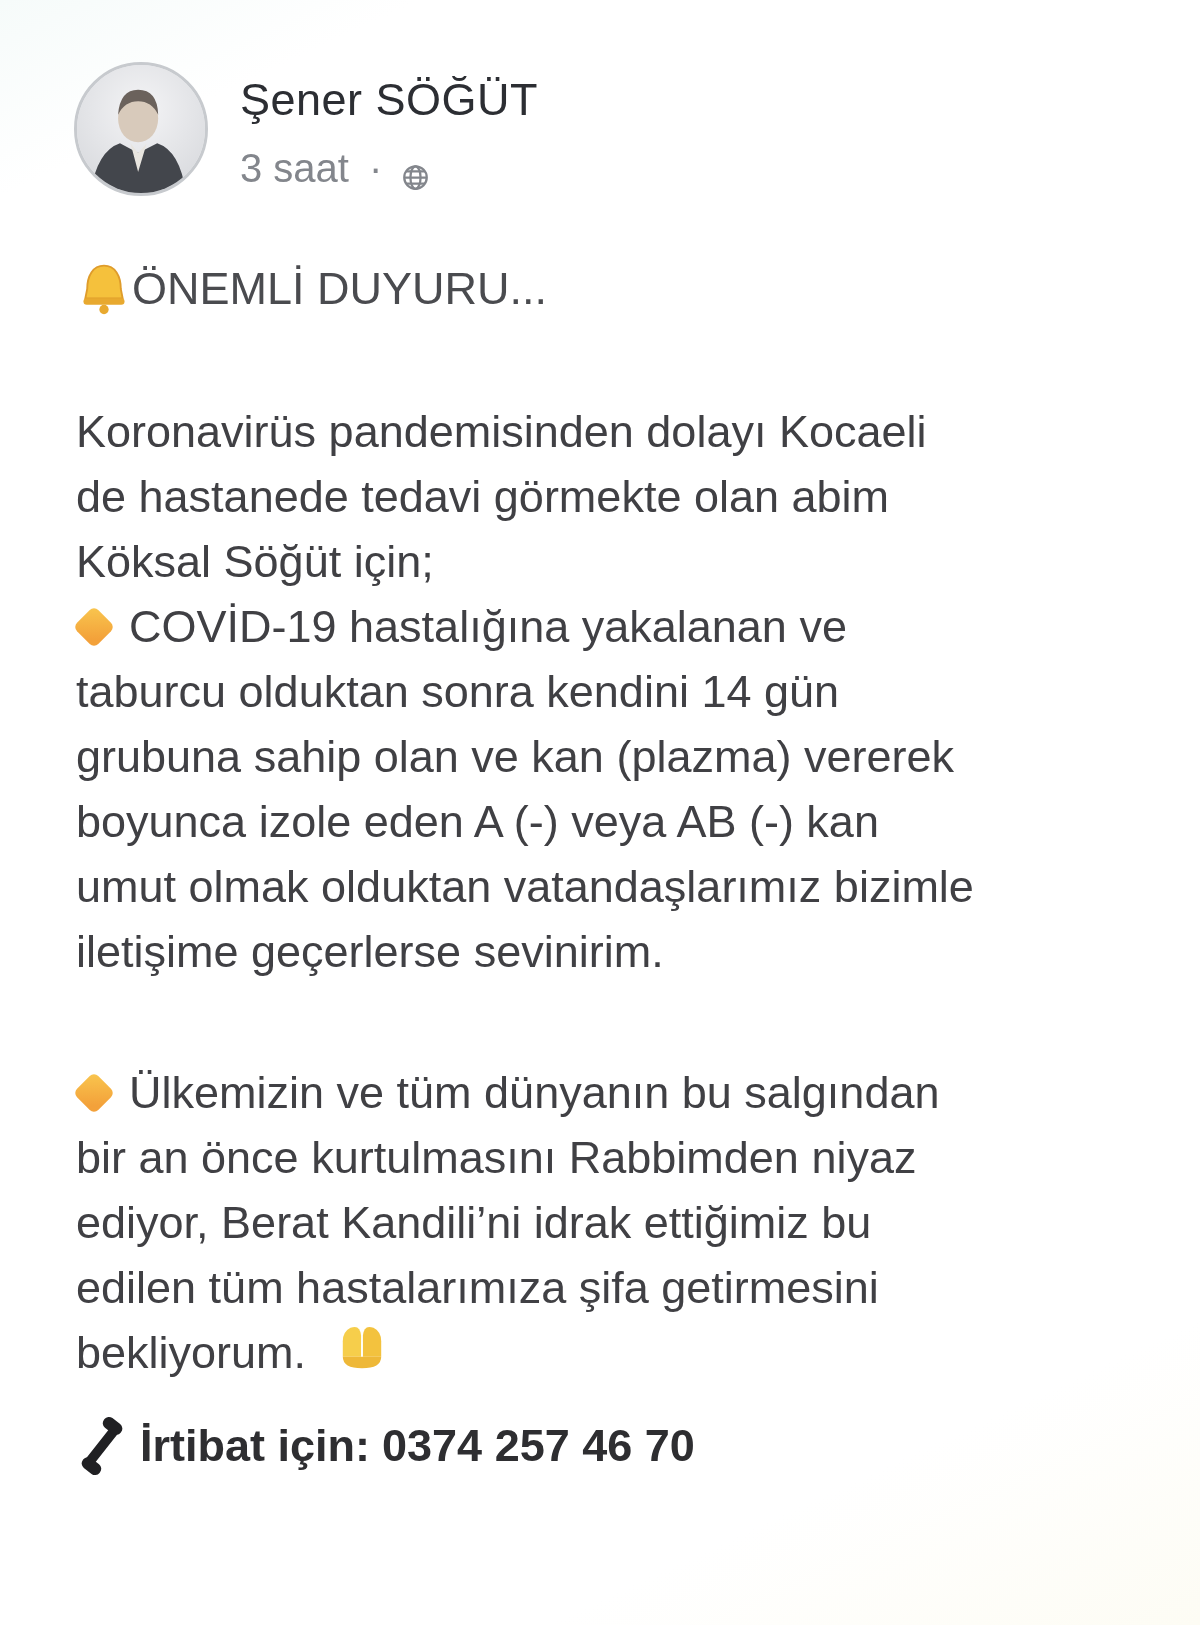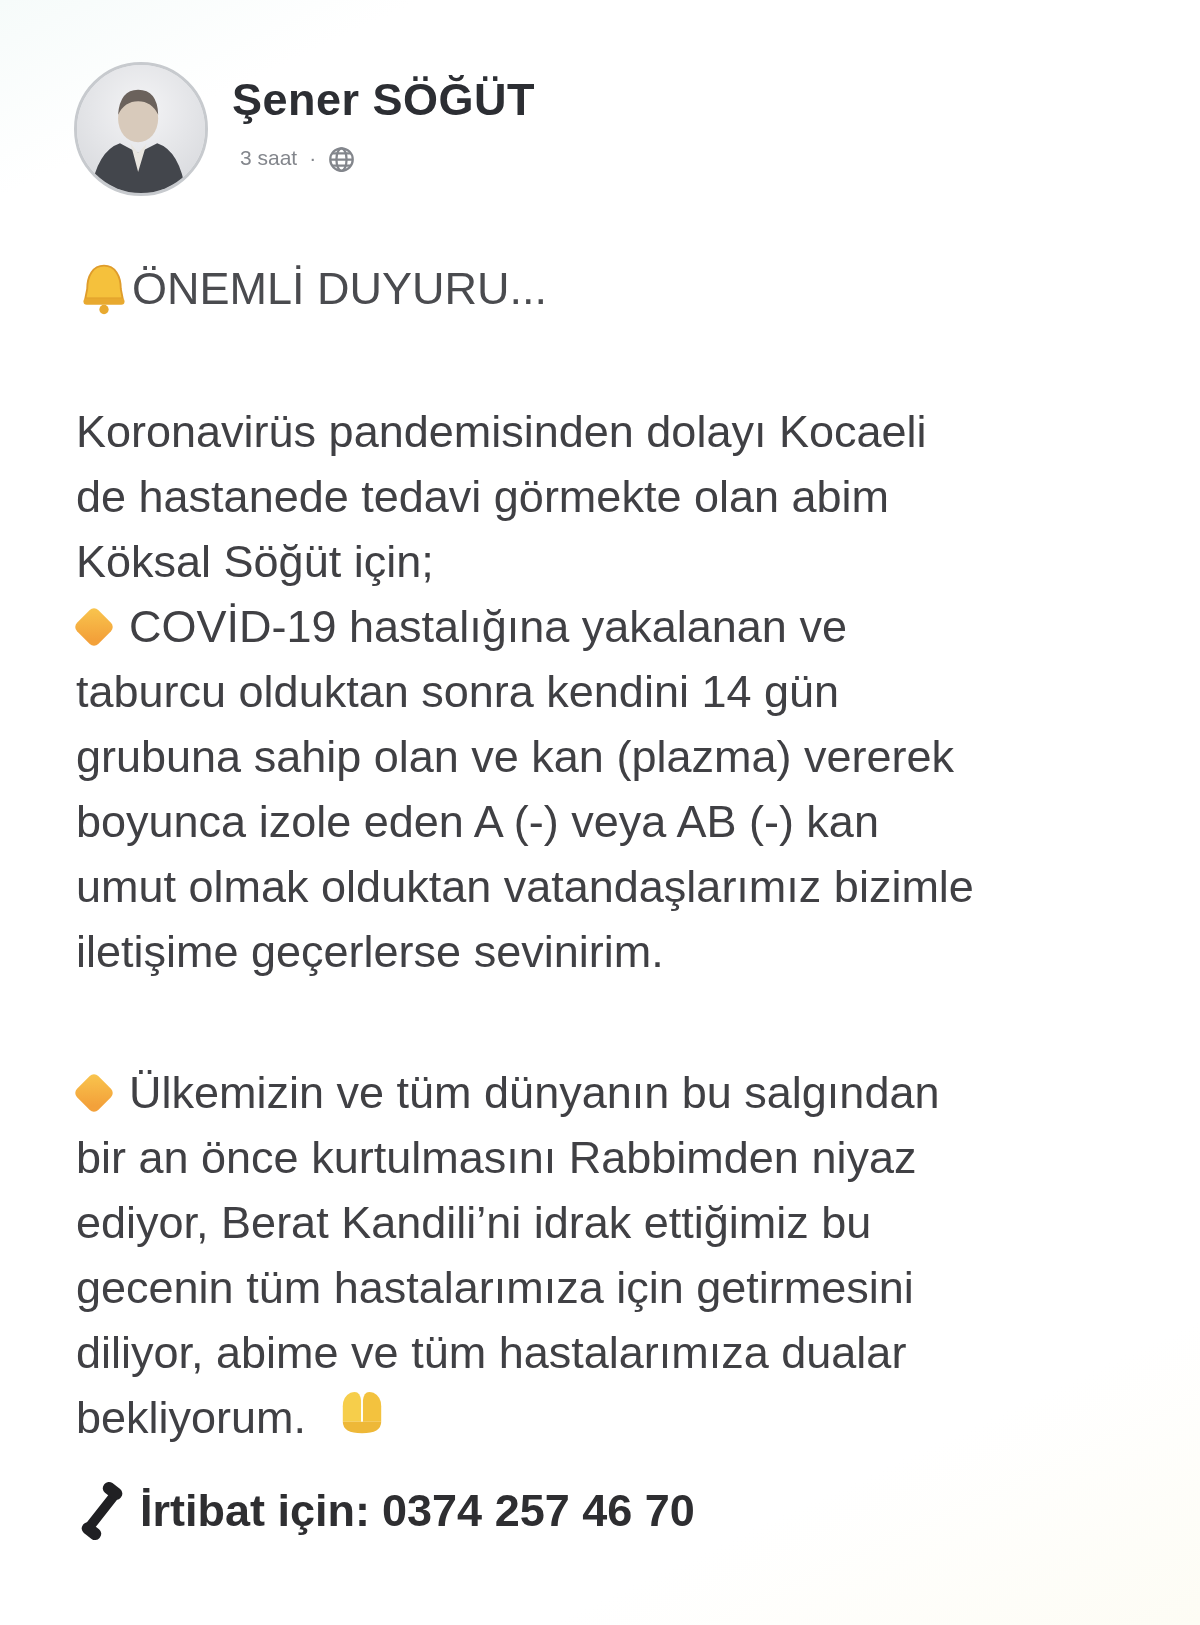--- a/index.html
+++ b/index.html
@@ -15,28 +15,28 @@
     filter:blur(0.55px);
   }
   
   .avatar{
     position:absolute;left:74px;top:62px;width:134px;height:134px;
     border-radius:50%;border:3px solid #c7cace;box-sizing:border-box;
     overflow:hidden;background:#e9eaec;
   }
   .avatar svg{display:block;width:100%;height:100%;}
   .author{
-    position:absolute;left:232px;top:74px;
-    font-size:45px;font-weight:700;color:#2c2e33;letter-spacing:0.5px;
+    position:absolute;left:240px;top:74px;
+    font-size:45px;font-weight:400;color:#2c2e33;letter-spacing:0.5px;
     white-space:nowrap;
   }
   .meta{
     position:absolute;left:240px;top:146px;
-    display:flex;align-items:flex-start;gap:12px;
-    font-size:21px;color:#83868c;white-space:nowrap;
+    display:flex;align-items:flex-end;gap:20px;
+    font-size:40px;color:#83868c;white-space:nowrap;
   }
   .meta .globe{display:inline-flex;}
   
   .content{
     position:absolute;left:76px;top:256px;width:1060px;
     font-size:45px;color:#404044;
   }
   .line{height:65px;line-height:65px;white-space:nowrap;}
   .headline{margin-bottom:78px;color:#4a4b4f;}
   .headline .line{display:flex;align-items:center;gap:0;}
@@ -124,22 +124,21 @@
       <div class="line">umut olmak olduktan vatandaşlarımız bizimle</div>
       <div class="line">iletişime geçerlerse sevinirim.</div>
     </div>
 
     <div class="para-2">
       <div class="line">
         <span class="bullet"></span><span>Ülkemizin ve tüm dünyanın bu salgından</span>
       </div>
       <div class="line">bir an önce kurtulmasını Rabbimden niyaz</div>
       <div class="line">ediyor, Berat Kandili’ni idrak ettiğimiz bu</div>
-      <div class="line">gecenin tüm hastalarımıza için getirmesini</div>
-      <div class="line">diliyor, abime ve tüm hastalarımıza dualar</div>
+      <div class="line">edilen tüm hastalarımıza şifa getirmesini</div>
       <div class="line">
         <span>bekliyorum.</span>
         <span class="hands">
           <svg viewBox="0 0 56 50" width="54" height="48">
             <path d="M16,4 Q26,0 27,12 L27,34 L8,34 L8,18 Q8,8 16,4 Z" fill="#f6ce4b"></path>
             <path d="M40,4 Q30,0 29,12 L29,34 L48,34 L48,18 Q48,8 40,4 Z" fill="#f3c23e"></path>
             <path d="M8,34 L48,34 Q48,46 28,46 Q8,46 8,34 Z" fill="#eeb838"></path>
           </svg>
         </span>
       </div>

